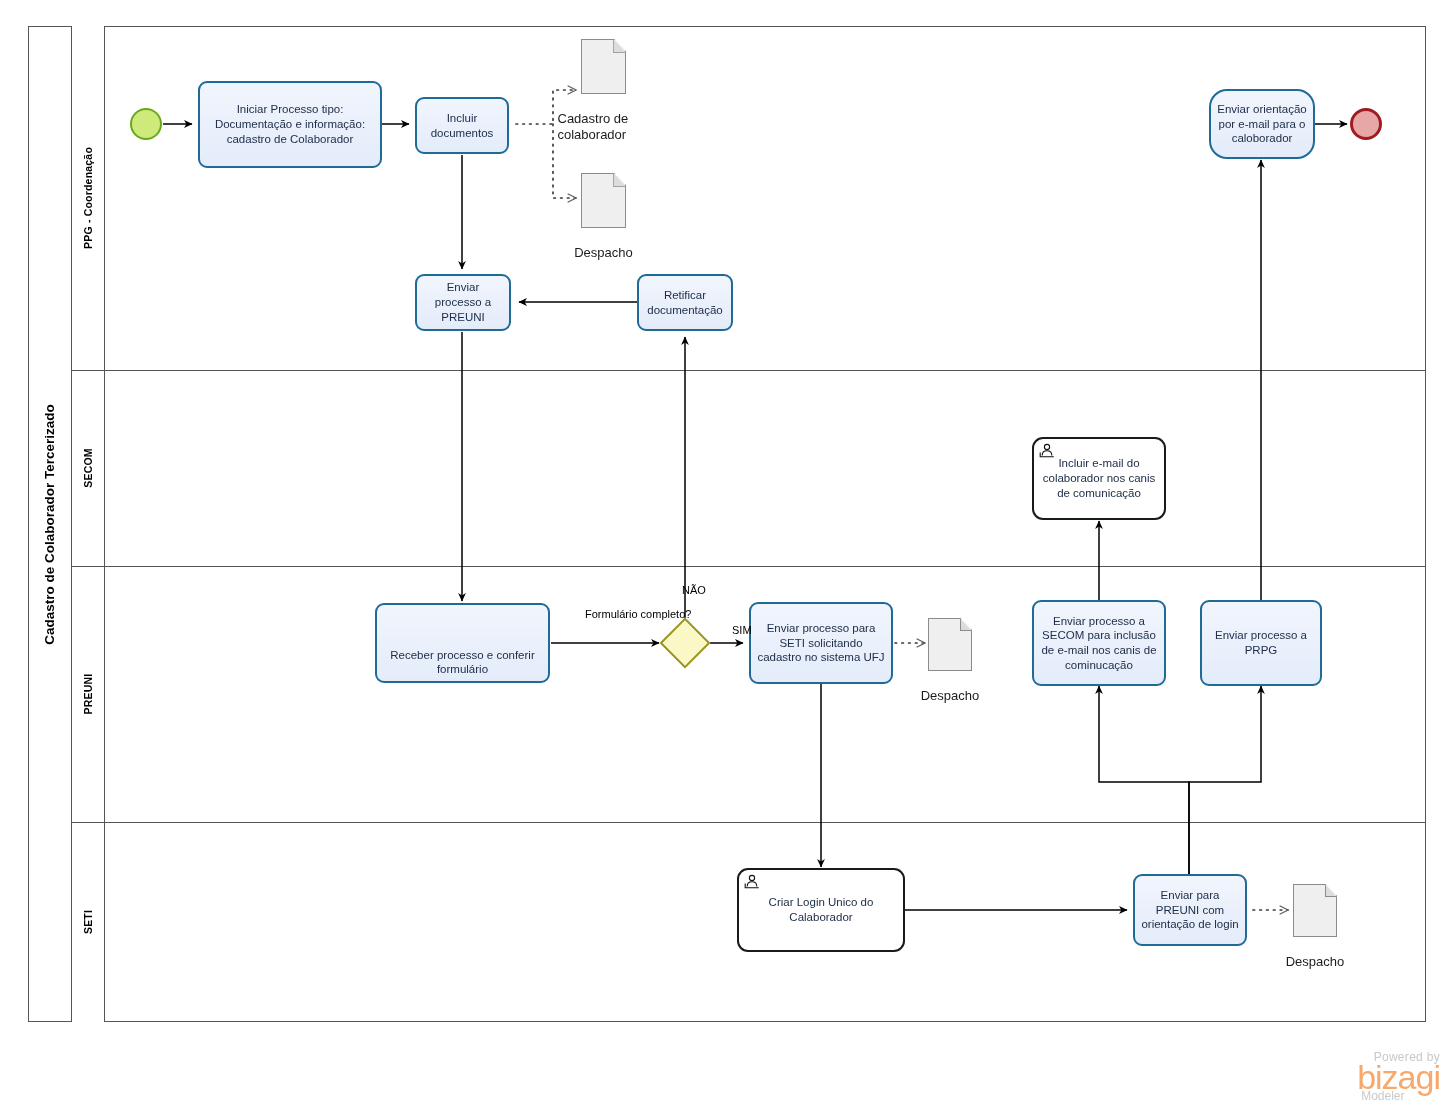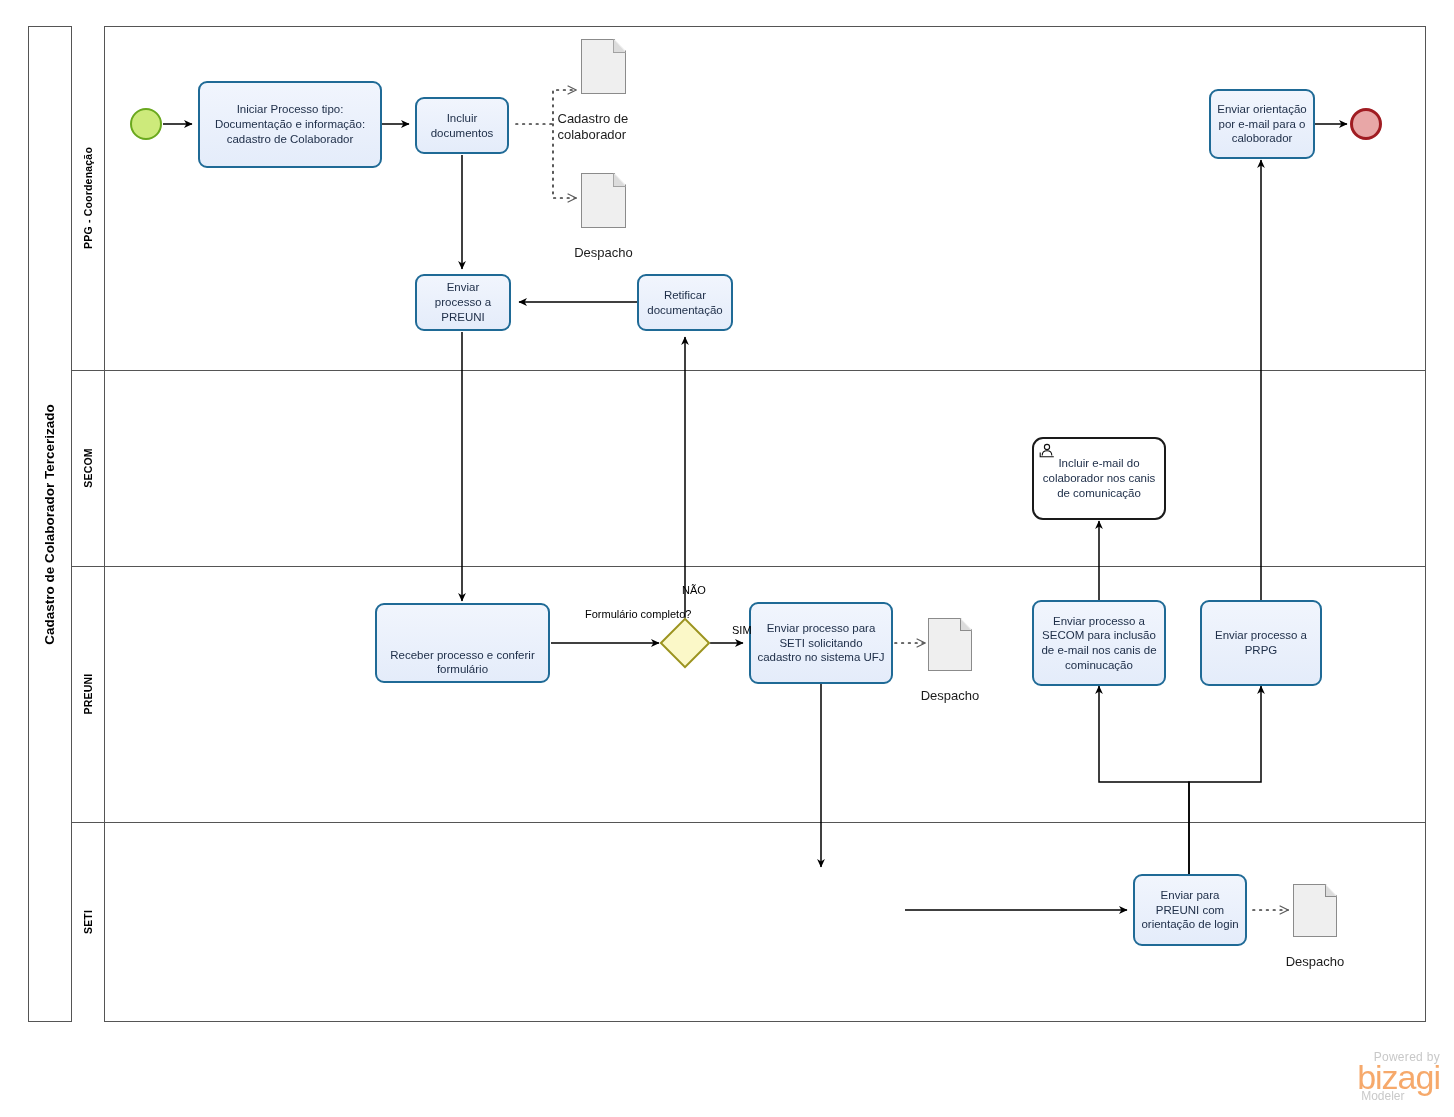--- a/index.html
+++ b/index.html
@@ -147,21 +147,21 @@
   </div>
 
   <div class="task" style="left:415px;top:274px;width:96px;height:57px;">
     <span class="tlabel">Enviar processo a PREUNI</span>
   </div>
 
   <div class="task" style="left:637px;top:274px;width:96px;height:57px;">
     <span class="tlabel">Retificar documentação</span>
   </div>
 
-  <div class="task" style="left:1209px;top:89px;width:106px;height:70px;">
+  <div class="task" style="left:1209px;top:89px;width:106px;height:70px;border-radius:18px;">
     <span class="tlabel">Enviar orientação por e-mail para o caloborador</span>
   </div>
 
   <div class="task usertask" style="left:1032px;top:437px;width:134px;height:83px;">
     <svg class="usr-icon" viewBox="0 0 16 15">
       <circle cx="8" cy="4" r="2.6" fill="none" stroke="#111" stroke-width="1.1"></circle>
       <path d="M3.2,12.4 C3.2,9.2 5.3,7.8 8,7.8 C10.7,7.8 12.8,9.2 12.8,12.4" fill="none" stroke="#111" stroke-width="1.1"></path>
       <path d="M1.2,9.4 L1.2,13.8 L14.8,13.8" fill="none" stroke="#111" stroke-width="1.1"></path>
     </svg>
     <span class="tlabel">Incluir e-mail do colaborador nos canis de comunicação</span>
@@ -176,20 +176,28 @@
   </div>
 
   <div class="task" style="left:1032px;top:600px;width:134px;height:86px;text-align:center;">
     <span class="tlabel">Enviar processo a SECOM para inclusão de e-mail nos canis de cominucação</span>
   </div>
 
   <div class="task" style="left:1200px;top:600px;width:122px;height:86px;">
     <span class="tlabel">Enviar processo a PRPG</span>
   </div>
 
+  <div class="task usertask" style="left:737px;top:868px;width:168px;height:84px;">
+    <svg class="usr-icon" viewBox="0 0 16 15">
+      <circle cx="8" cy="4" r="2.6" fill="none" stroke="#111" stroke-width="1.1"></circle>
+      <path d="M3.2,12.4 C3.2,9.2 5.3,7.8 8,7.8 C10.7,7.8 12.8,9.2 12.8,12.4" fill="none" stroke="#111" stroke-width="1.1"></path>
+      <path d="M1.2,9.4 L1.2,13.8 L14.8,13.8" fill="none" stroke="#111" stroke-width="1.1"></path>
+    </svg>
+    <span class="tlabel">Criar Login Unico do Calaborador</span>
+  </div>
 
   <div class="task" style="left:1133px;top:874px;width:114px;height:72px;">
     <span class="tlabel">Enviar para PREUNI com orientação de login</span>
   </div>
 
   <div class="gateway" style="left:667px;top:625px;width:36px;height:36px;">
     <div class="diamond"></div>
   </div>
   <div class="edge-label" style="left:565px;top:608px;width:84px;">
     <span>Formulário completo?</span>

